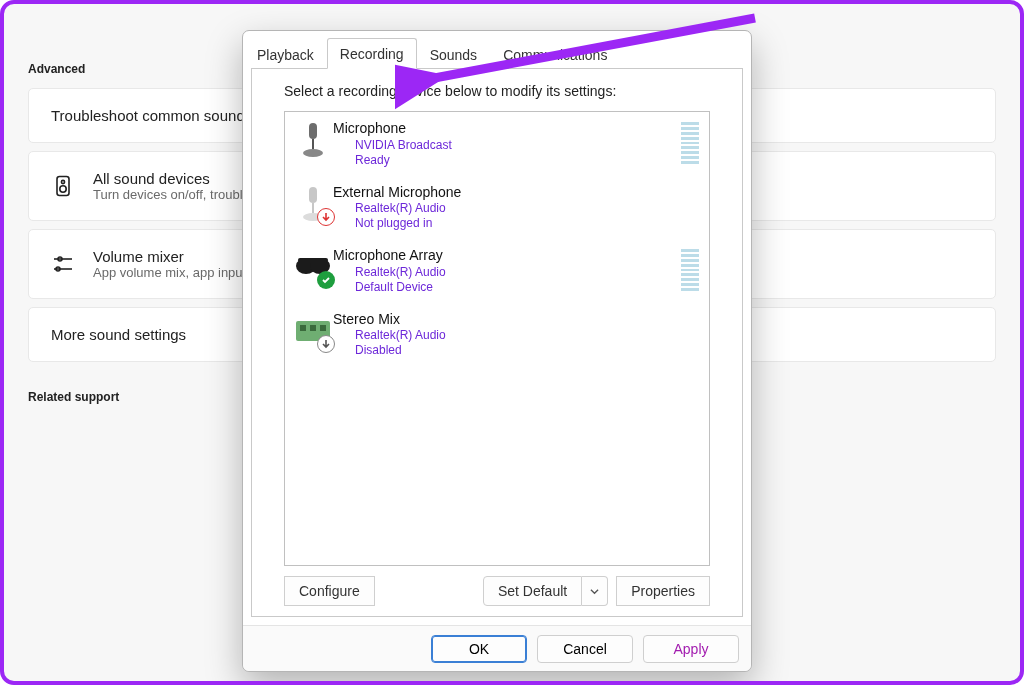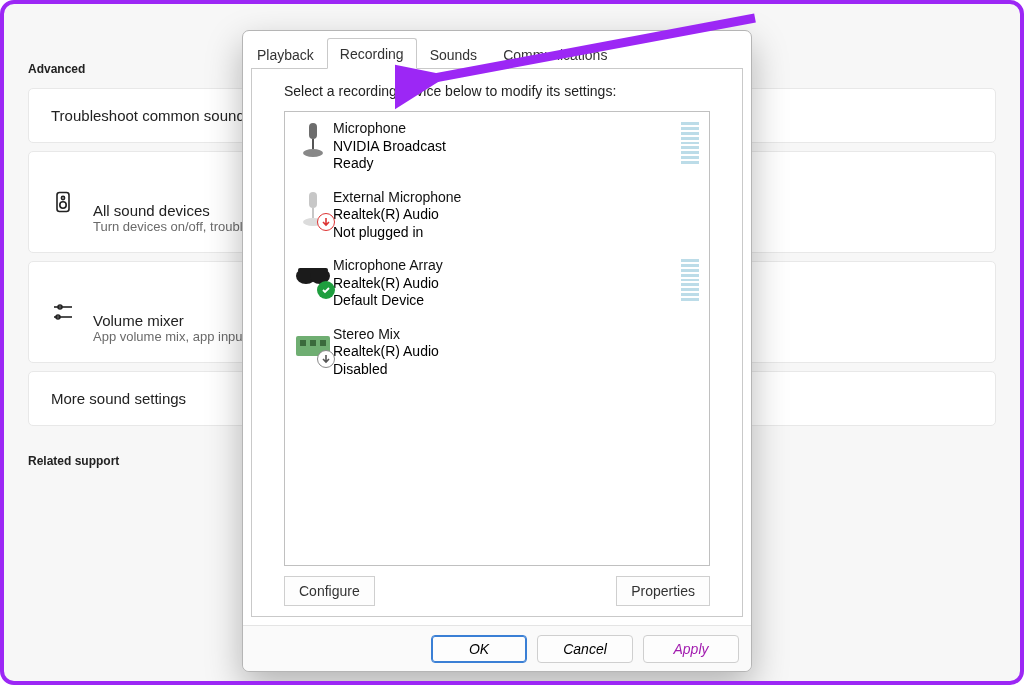--- a/index.html
+++ b/index.html
@@ -3,21 +3,21 @@
 <meta charset="utf-8">
 <style>
 * { margin:0; padding:0; box-sizing:border-box; font-family:"Segoe UI",Tahoma,sans-serif; }
 body { width:1024px; height:685px; background:#fff; position:relative; overflow:hidden; }
 .frame-border { position:absolute; inset:0; border:4px solid #9C27F5; border-radius:14px; pointer-events:none; z-index:1000; }
 
 
 .bg { position:absolute; inset:4px; background:#f7f7f7; padding:0 24px; font-size:15px; color:#222; }
 .bg .card { background:#fff; border:1px solid #e8e8e8; border-radius:5px; padding:18px 22px; margin-bottom:8px; display:flex; align-items:center; gap:18px; }
 .bg .card .icon { width:24px; height:24px; display:flex; align-items:center; justify-content:center; }
-.bg .card .txt { display:flex; flex-direction:column;margin-top:32px; }
+.bg .card .txt { display:flex; flex-direction:column; }
 .bg .card .sub { color:#6a6a6a; font-size:13px; }
 .bg .section-h { font-weight:600; font-size:12px; margin:28px 0 12px; }
 .bg .spacer-top { height:30px; }
 
 .speaker-svg, .mixer-svg { width:24px; height:24px; }
 
 
 .dialog {
   position:absolute; left:242px; top:30px; width:510px; height:642px;
   background:#fff; border:1px solid #b5b5b5; border-radius:7px;
@@ -35,32 +35,32 @@
 .tab.active { background:#fff; border:1px solid #c9c9c9; border-bottom:1px solid #fff; border-radius:3px 3px 0 0; z-index:2; }
 
 .pane { flex:1; border:1px solid #c9c9c9; margin:0 8px 8px; background:#fff; padding:14px 32px 10px; display:flex; flex-direction:column; }
 .instr { font-size:14px; color:#222; margin-bottom:12px; }
 .device-list { flex:1; border:1px solid #c0c0c0; background:#fff; overflow:auto; }
 .device { display:flex; align-items:flex-start; padding:8px 10px 8px 8px; gap:0; }
 .device .dicon { width:40px; height:40px; position:relative; display:flex; align-items:center; justify-content:center; }
 .device .dicon .badge { position:absolute; right:-2px; bottom:-2px; width:18px; height:18px; border-radius:50%; background:#fff; display:flex; align-items:center; justify-content:center; font-size:12px; }
 .device .dtxt { display:flex; flex-direction:column; line-height:1.25; font-size:14px; }
 .device .dname { color:#111; }
-.device .dvendor,.device .dstatus { color:#000000; font-size:14px; }
+.device .dvendor,.device .dstatus { color:#6d28d9; font-size:12px;margin-left:22px; }
 .device .meter { margin-left:auto; width:18px; height:44px; display:flex; flex-direction:column-reverse; gap:2px; padding-top:2px; }
 .device .meter .seg { height:4px; background:#bcdce8; }
 
 .action-row { display:flex; gap:8px; margin-top:10px; }
 .action-row .btn { height:30px; padding:0 14px; font-size:14px; background:#fdfdfd; border:1px solid #cfcfcf; border-radius:0; color:#333; display:flex; align-items:center; justify-content:center; cursor:pointer; }
 .action-row .spacer { flex:1; }
 .action-row .split { display:flex; }
 .action-row .split .btn.main{border-radius:4px 0 0 4px;}
 .action-row .split .btn.caret{border-left:none;border-radius:0 4px 4px 0;width:26px;padding:0;}
 
-.footer { height:46px; display:flex; align-items:center; justify-content:flex-end; gap:10px; padding:0 12px; border-top:1px solid #e4e4e4; background:#fafafa; border-radius:0 0 7px 7px;font-style:italic; }
+.footer { height:46px; display:flex; align-items:center; justify-content:flex-end; gap:10px; padding:0 12px; border-top:1px solid #e4e4e4; background:#fafafa; border-radius:0 0 7px 7px; }
 .footer .fbtn { width:96px; height:28px; font-size:14px; border:1px solid #cfcfcf; border-radius:4px; background:#fdfdfd; display:flex; align-items:center; justify-content:center; cursor:pointer; }
 .footer .fbtn.primary { border-color:#3a7fd5; box-shadow:inset 0 0 0 1px #3a7fd5; }
 .footer .fbtn.disabled { color:#a21caf; }
 
 
 .arrow-wrap{position:absolute;left:395px;top:10px;width:380px;height:100px;z-index:600;pointer-events:none}
 </style>
 </head>
 <body>
 
@@ -213,20 +213,28 @@
             <span class="dname">Stereo Mix</span>
             <span class="dvendor">Realtek(R) Audio</span>
             <span class="dstatus">Disabled</span>
           </div>
         </div>
       </div>
 
     <div class="action-row">
       <div class="btn">Configure</div>
       <div class="spacer"></div>
+      <div class="split">
+        <div class="btn main">Set Default</div>
+        <div class="btn caret">
+          <svg width="9" height="9" viewBox="0 0 10 10">
+              <path d="M1 3 L5 7 L9 3" fill="none" stroke="#555" stroke-width="1.4"></path>
+            </svg>
+        </div>
+      </div>
       <div class="btn">Properties</div>
     </div>
   </div>
 
   <div class="footer">
     <div class="fbtn primary">OK</div>
     <div class="fbtn">Cancel</div>
     <div class="fbtn disabled">Apply</div>
   </div>
 </div>

